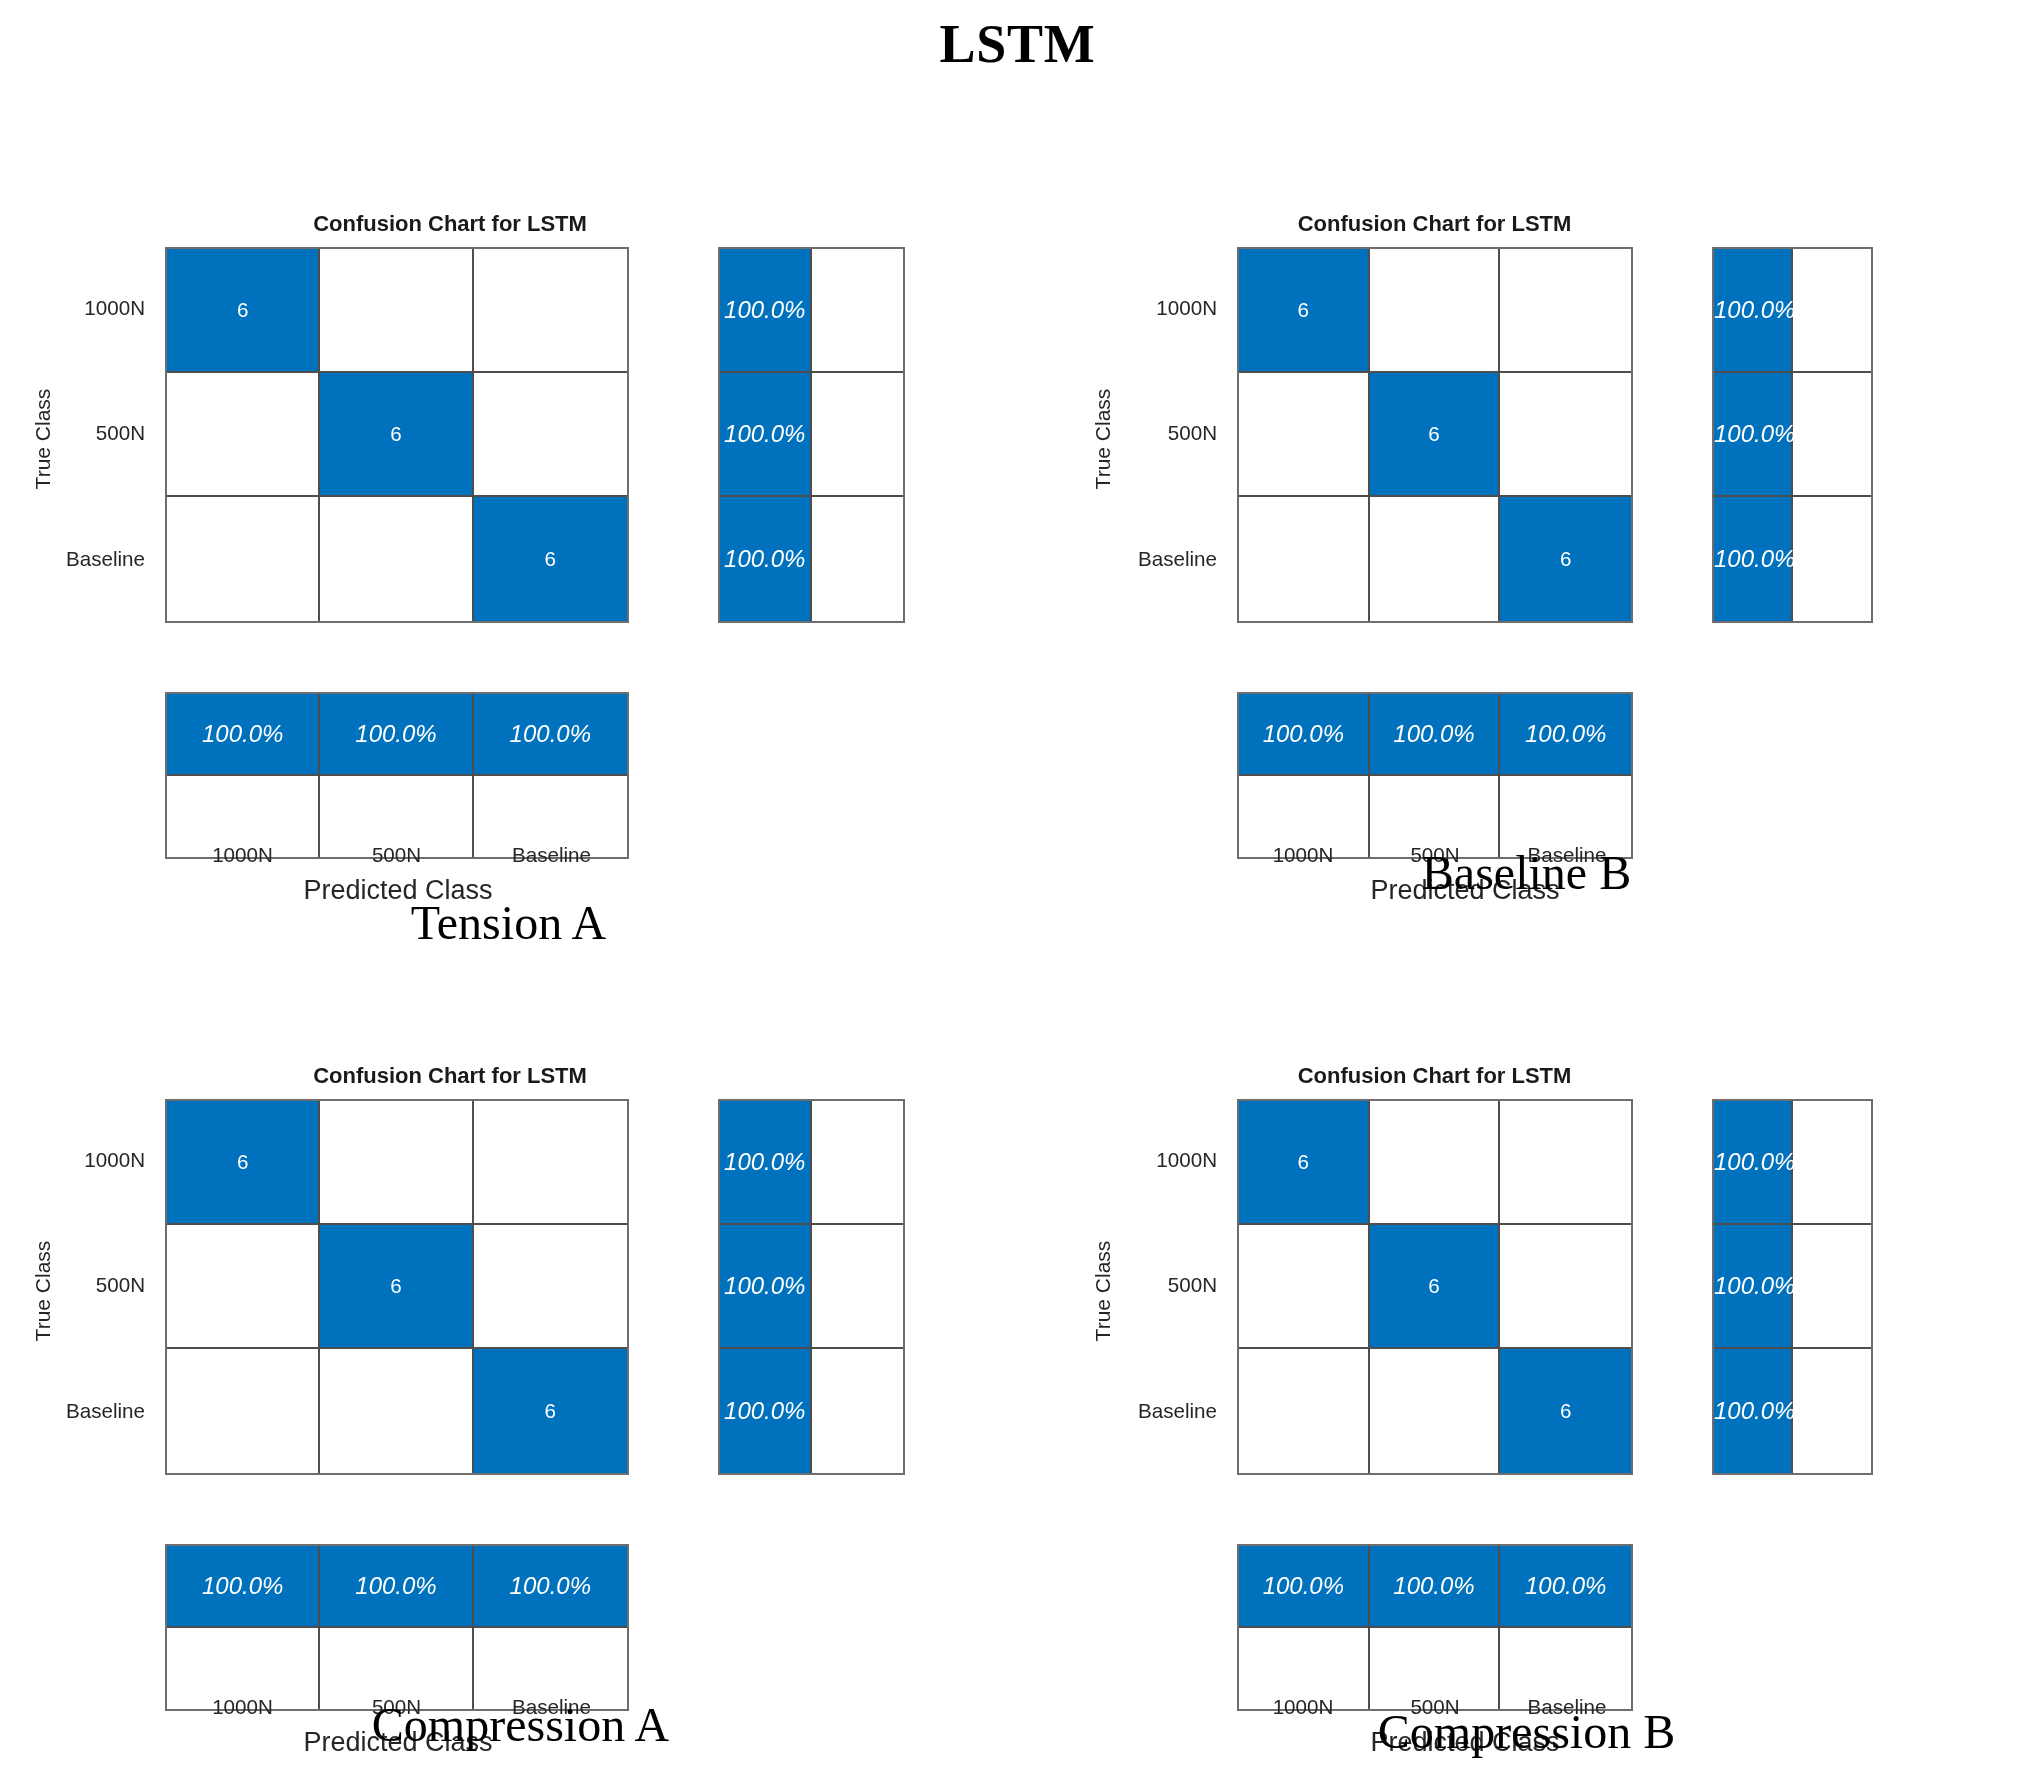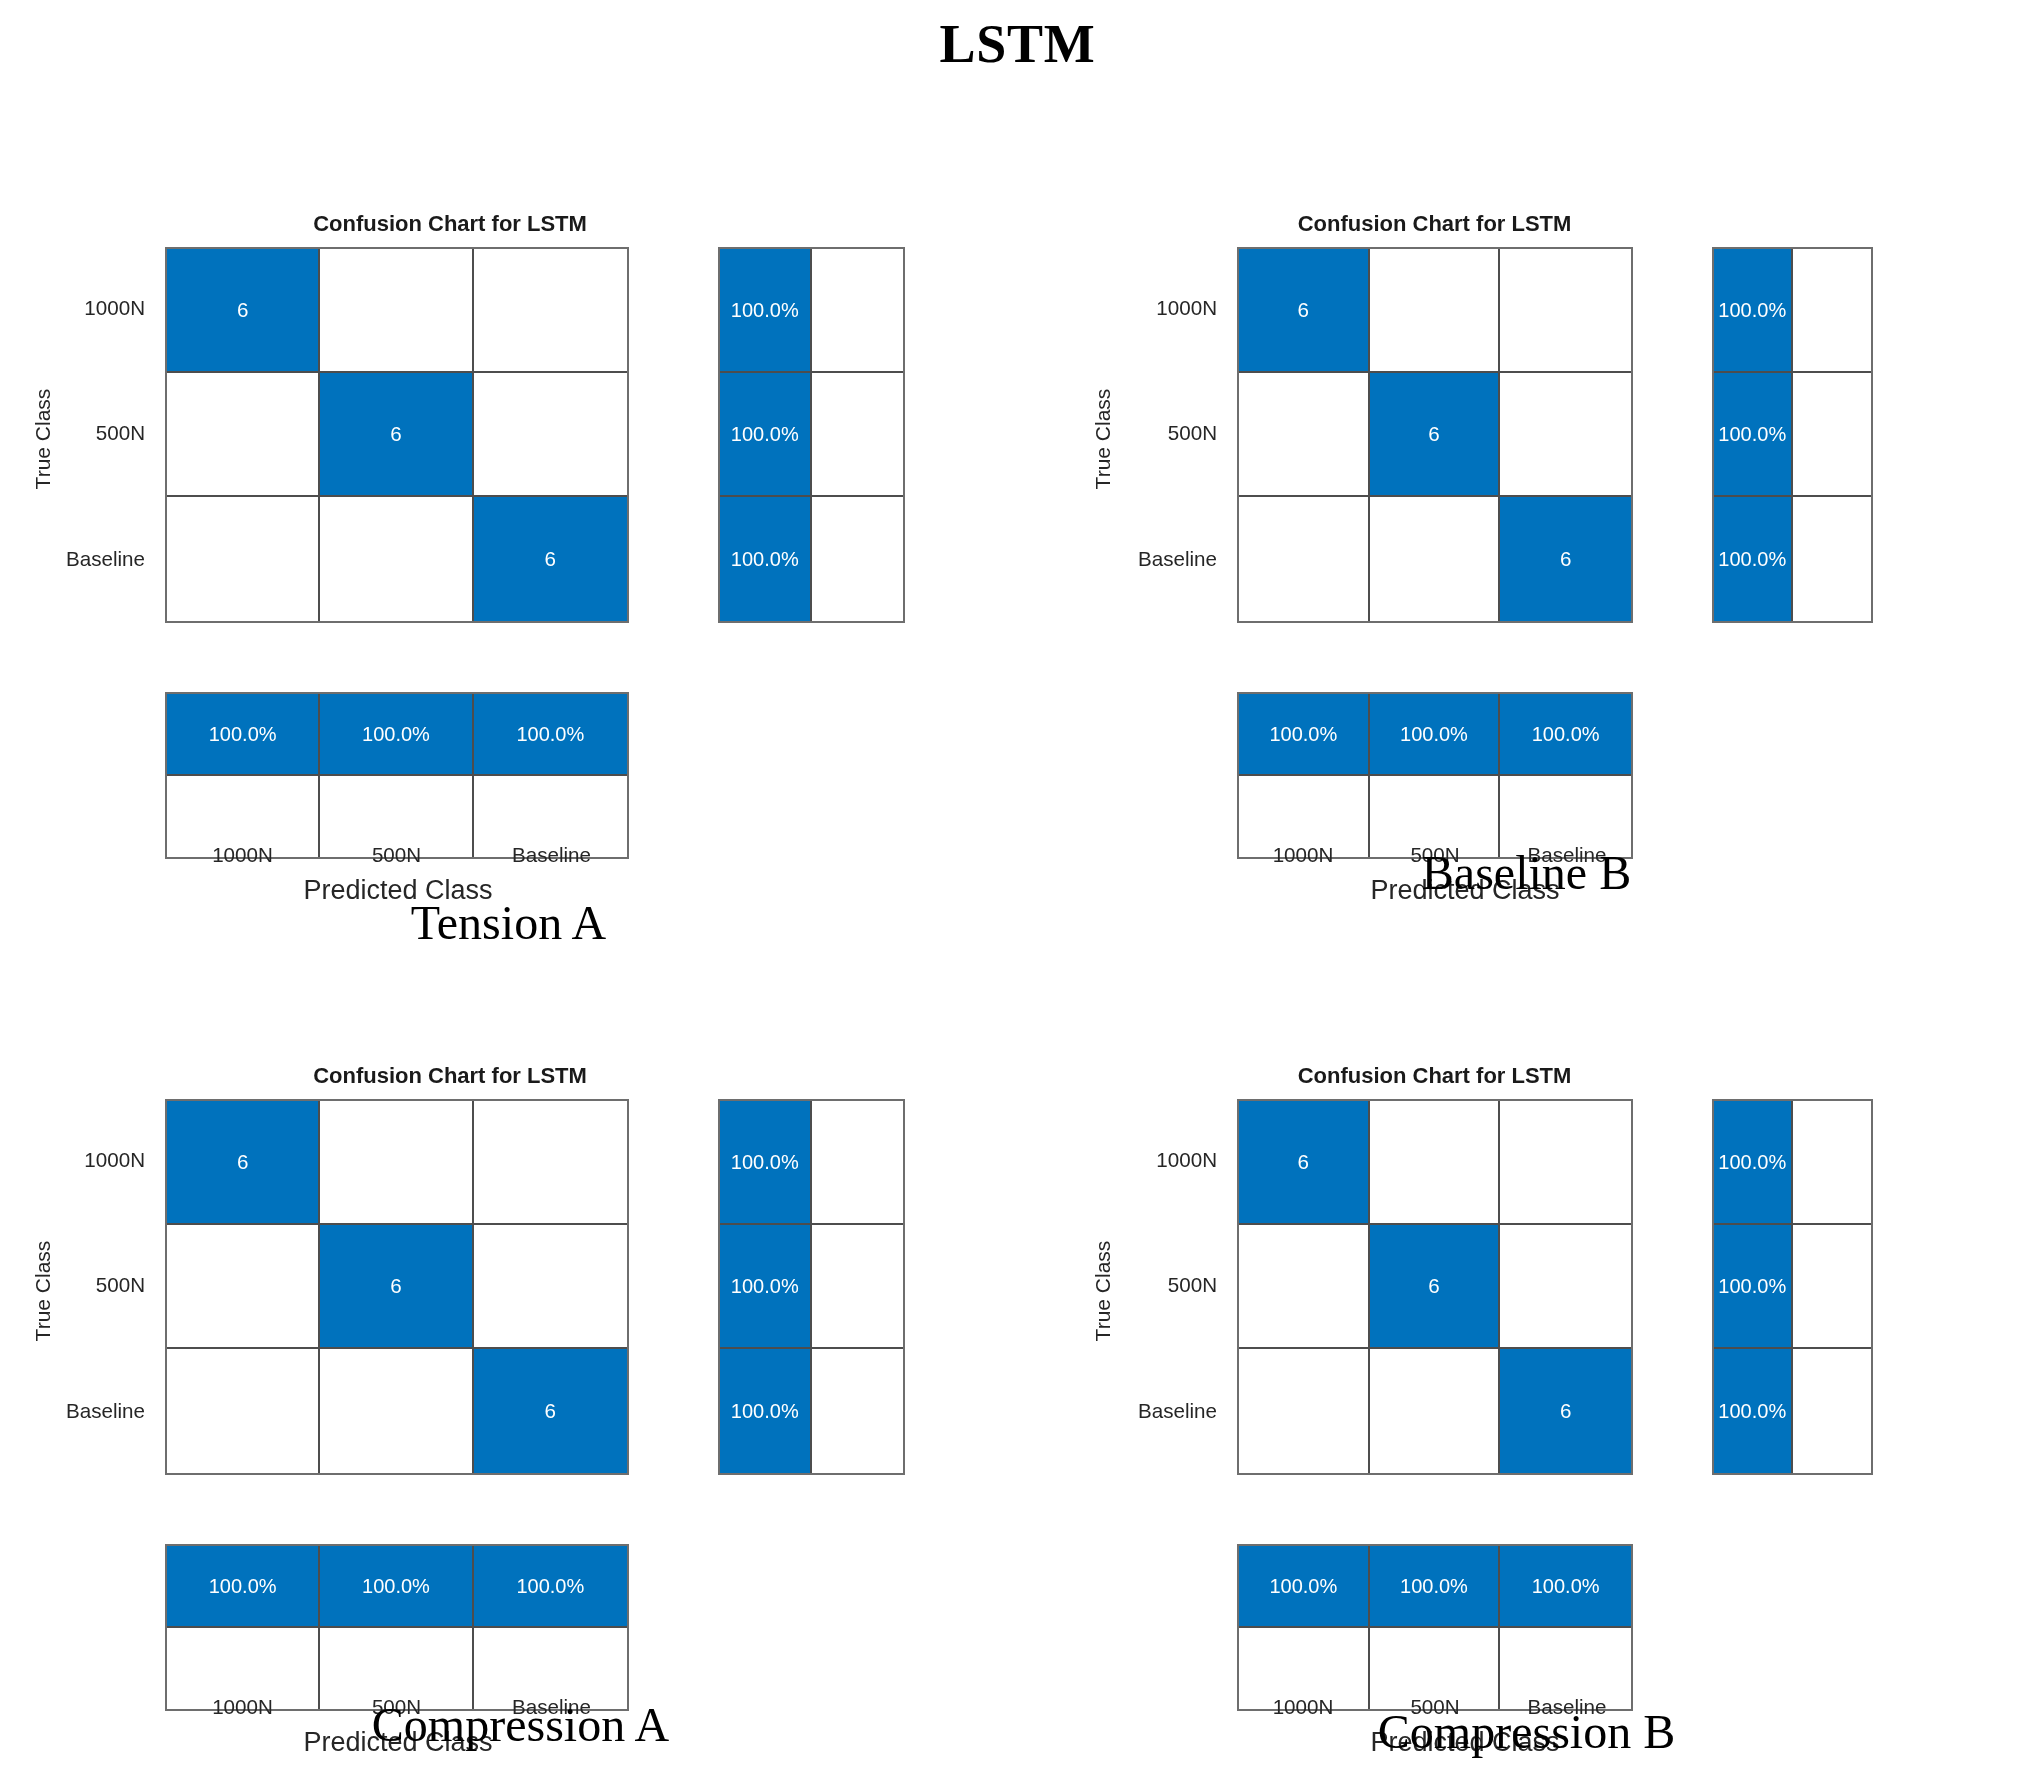--- a/index.html
+++ b/index.html
@@ -107,21 +107,21 @@
     position: absolute;
     left: 0; right: 0;
     top: 50%;
     transform: translateY(-50%);
     text-align: center;
     font-size: 20.6px;
     color: #ffffff;
     font-family: "Liberation Sans", sans-serif;
     line-height: 1;
   }
-  .cell-text.pct { font-size: 20px; }
+  .cell-text.pct { font-size: 24px; font-style: italic; }
 
   
   .caption {
     position: absolute;
     font-family: "Liberation Serif", serif;
     font-size: 48px;
     color: #000000;
     white-space: nowrap;
     text-align: center;
   }

